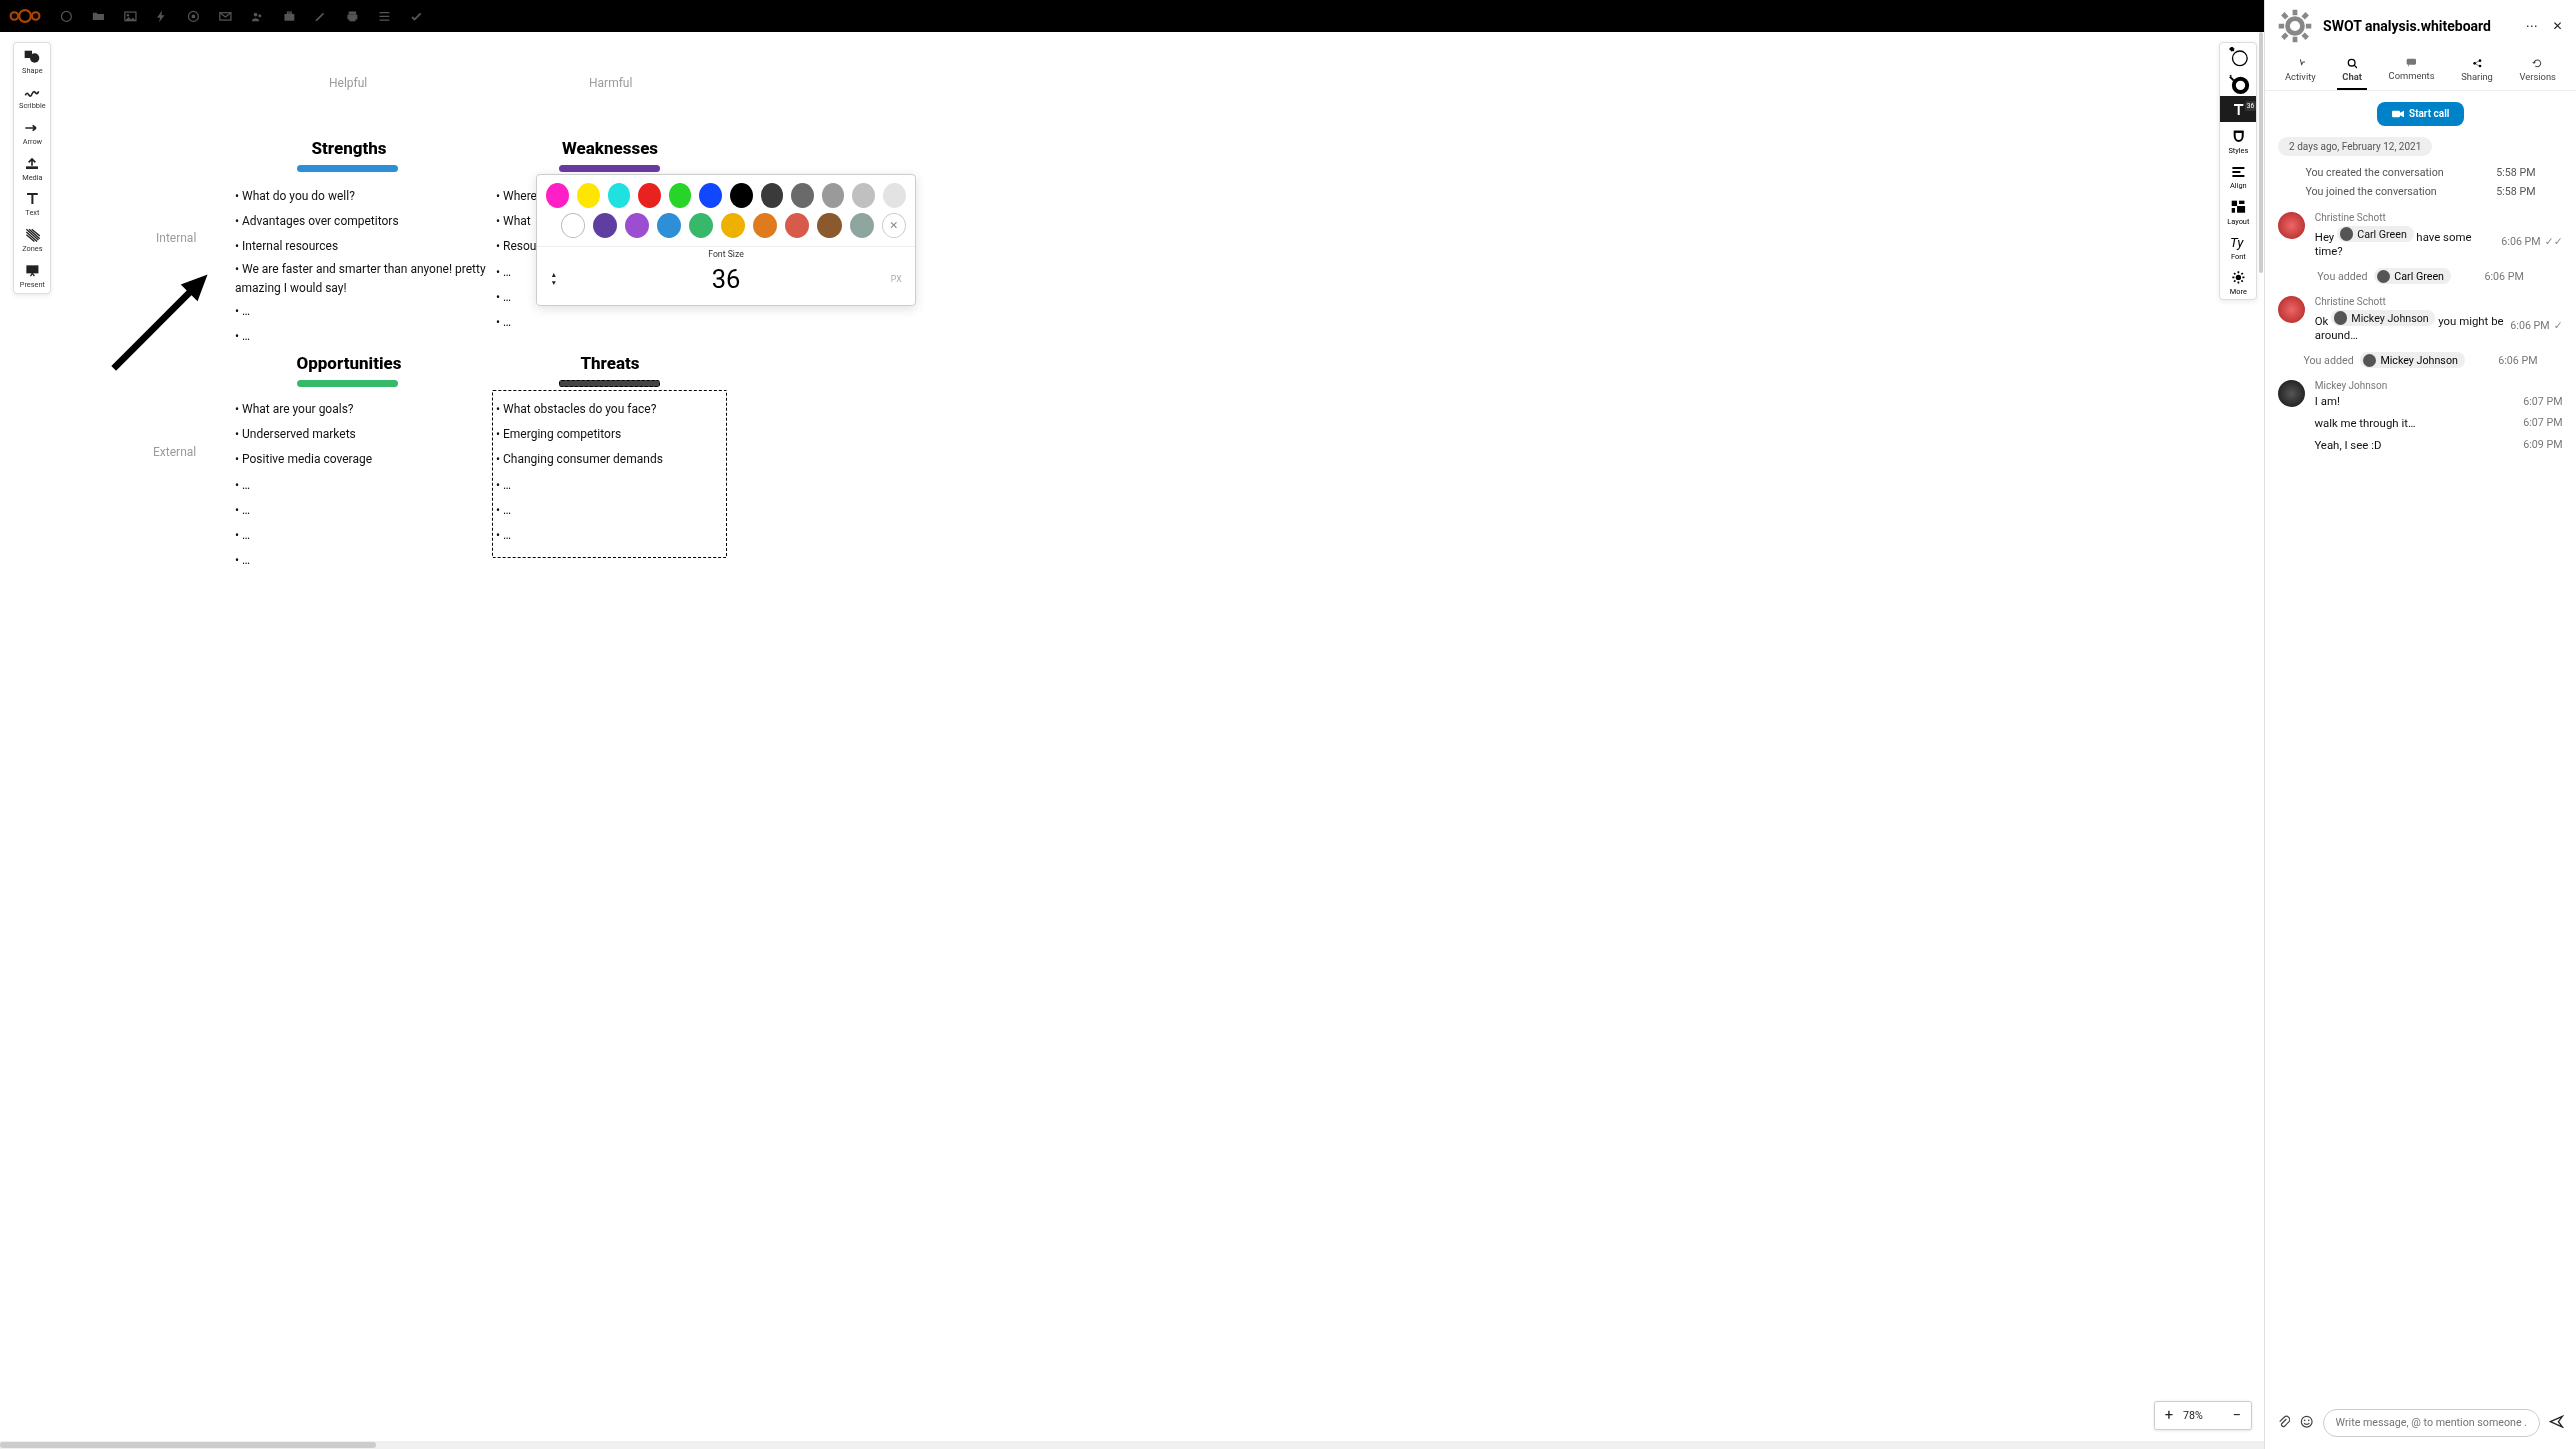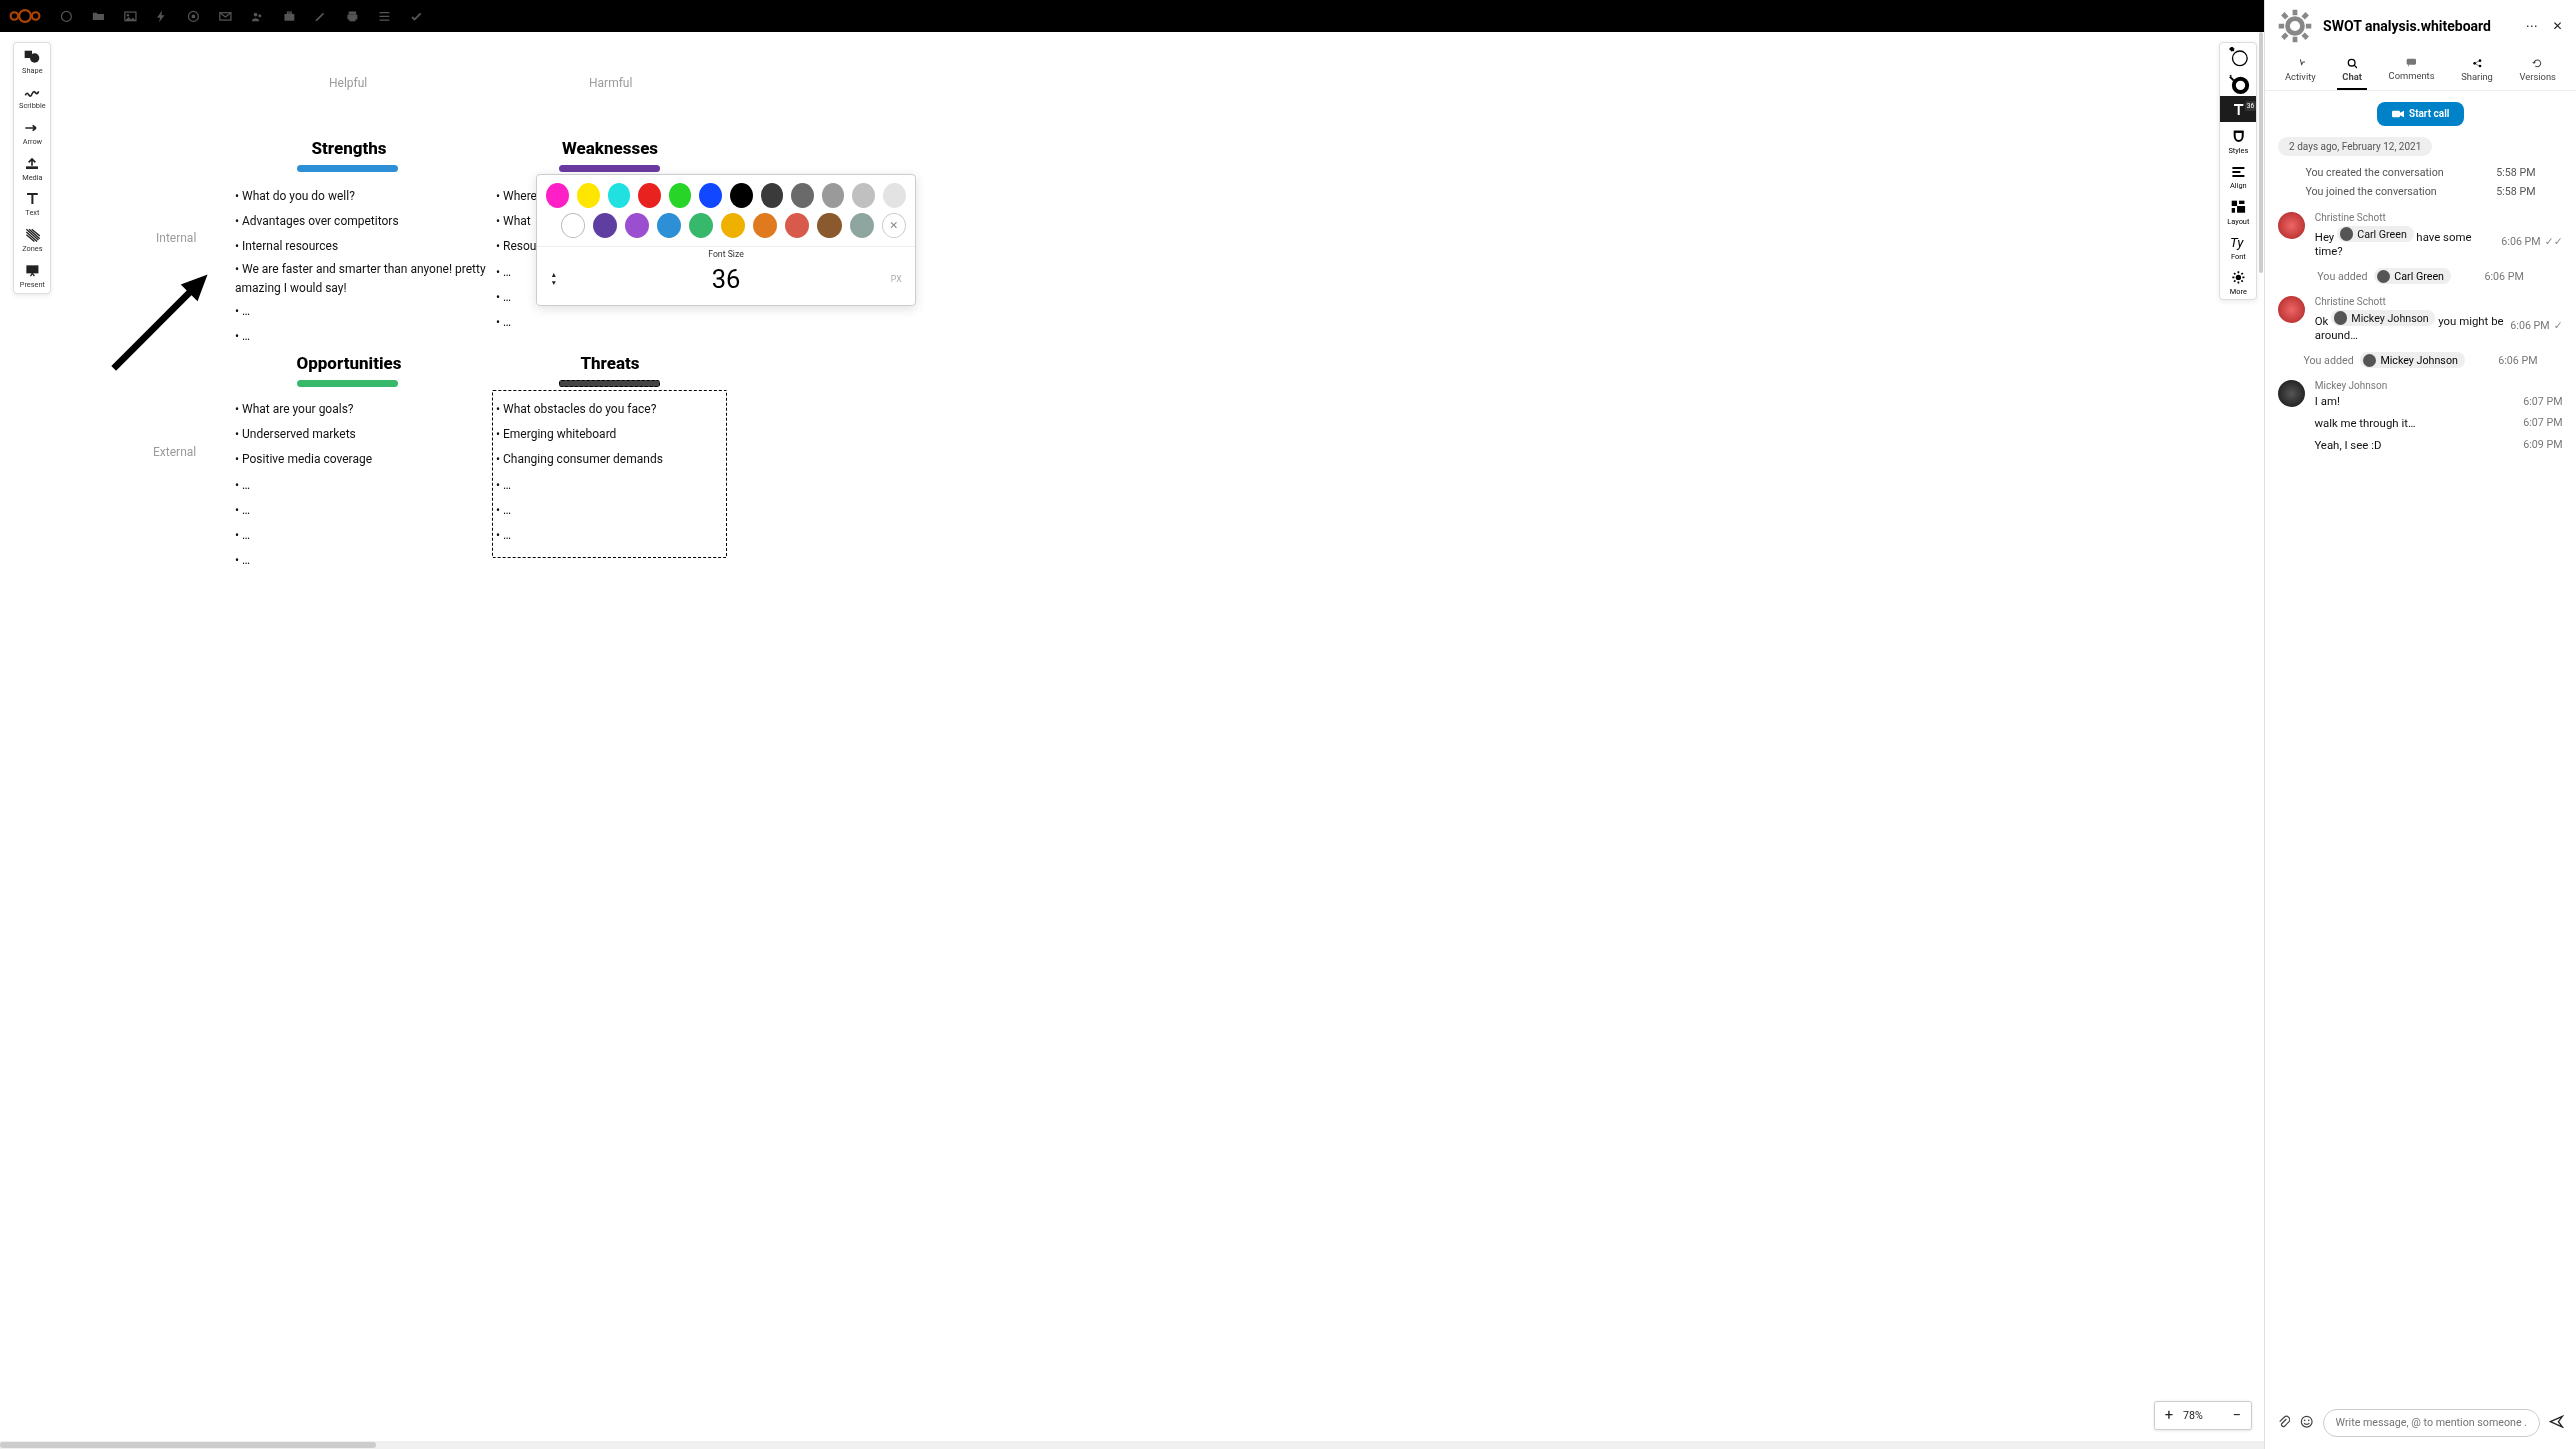--- a/index.html
+++ b/index.html
@@ -350,21 +350,21 @@
       <div>• Underserved markets</div>
       <div>• Positive media coverage</div>
       <div>• …</div>
       <div>• …</div>
       <div>• …</div>
       <div>• …</div>
     </div>
     <div class="threats-box"></div>
     <div class="content-list threats">
       <div>• What obstacles do you face?</div>
-      <div>• Emerging whiteboard</div>
+      <div>• Emerging competitors</div>
       <div>• Changing consumer demands</div>
       <div>• …</div>
       <div>• …</div>
       <div>• …</div>
     </div>
 
     <svg class="big-arrow" viewBox="0 0 170 170">
         <path d="M10 160 L140 30" stroke="#000" stroke-width="10"></path>
         <path d="M150 20 L110 35 L135 60 Z" fill="#000"></path>
       </svg>

